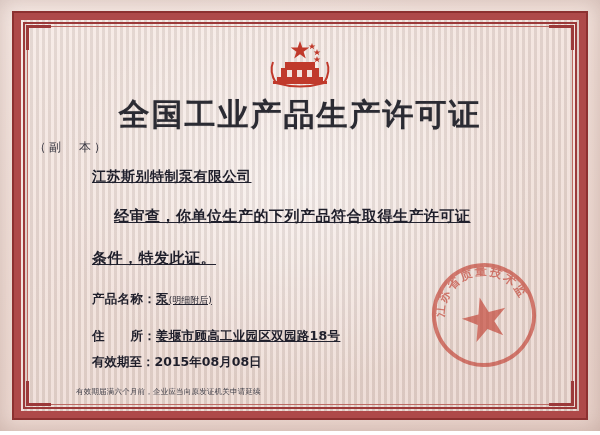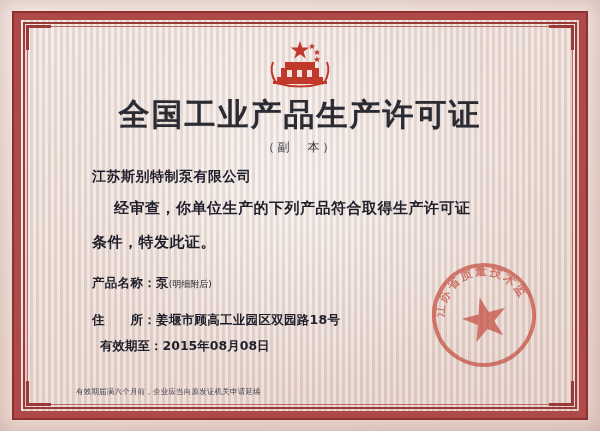--- a/index.html
+++ b/index.html
@@ -115,46 +115,46 @@
     text-align: center;
     font-family: "DejaVu Sans", "Liberation Sans", sans-serif;
     font-weight: bold;
     font-size: 31px;
     letter-spacing: 2px;
     color: #2b2b33;
     margin-top: 4px;
     text-shadow: 0 0 1px rgba(0,0,0,0.25);
   }
   #subtitle {
-    text-align: center;
     font-size: 12px;
     color: #3a3a44;
     letter-spacing: 3px;
     margin-top: 3px;
   }
 
   
   #body {
     margin-top: 12px;
     padding-left: 58px;
     padding-right: 23px;
     color: #232330;
+    text-decoration: underline;
   }
   #org-name {
     font-size: 14px;
     font-weight: bold;
     letter-spacing: 0.5px;
     color: #1f1f2b;
   }
   .stmt {
     font-size: 15px;
     font-weight: bold;
     line-height: 1.55;
     letter-spacing: 0.5px;
-    margin-top: 11px;
+    margin-top: 19px;
     color: #1f1f2b;
   }
   .stmt.indent { text-indent: 22px; }
 
   .field {
     margin-top: 20px;
     font-size: 12.5px;
     font-weight: bold;
     color: #1f1f2b;
     letter-spacing: 0.3px;
@@ -170,21 +170,21 @@
 
   
   #date-row {
     margin-top: 9px;
     font-size: 12.5px;
     font-weight: bold;
     color: #1f1f2b;
     position: relative;
     height: 18px;
   }
-  #valid-until { position: absolute; left: 8px; top: 0; white-space: nowrap; }
+  #valid-until { position: absolute; left: 0; top: 0; white-space: nowrap; }
   #issue-date {
     position: absolute;
     left: 290px;
     top: 0;
     white-space: nowrap;
     letter-spacing: 1px;
   }
   #issue-date .num { letter-spacing: 0; }
 
   

